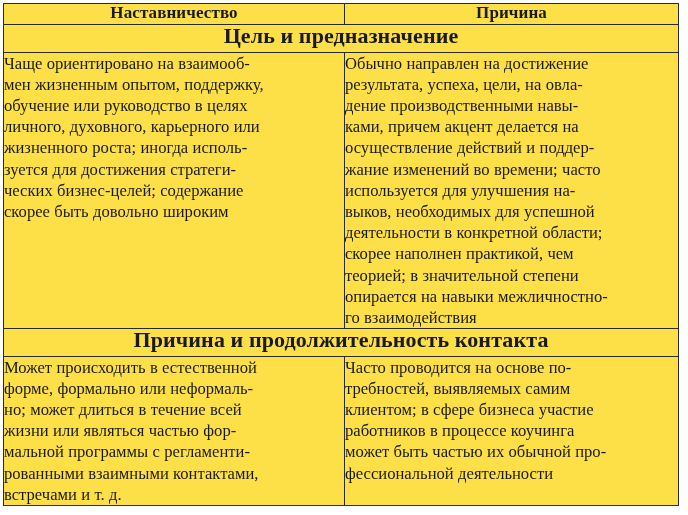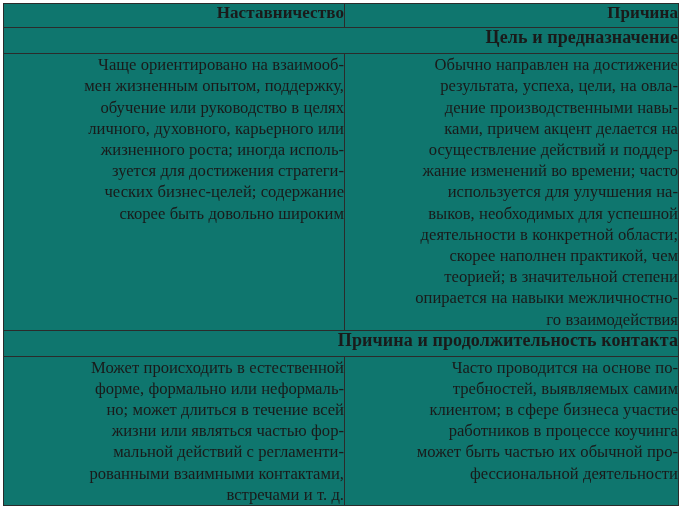--- a/index.html
+++ b/index.html
@@ -27,38 +27,37 @@
     width: 675px;
     height: 503px;
     border-collapse: collapse;
     table-layout: fixed;
     background: #ffffff;
   }
   .comparison-table td {
     border: 1px solid #2b2b2b;
     vertical-align: top;
     padding: 0;
-    background: #0f766e;
-    text-align: right;
+    background: #fde047;
   }
   col.col-left  { width: 341px; }
   col.col-right { width: 334px; }
 
   .header-cell {
     text-align: center;
     font-weight: bold;
     font-size: 17px;
     line-height: 1.0;
     padding: 5px 4px 6px 4px;
     letter-spacing: 0.1px;
   }
   .section-cell {
     text-align: center;
     font-weight: bold;
-    font-size: 18px;
+    font-size: 22px;
     line-height: 1.0;
     padding: 4px 4px 5px 4px;
     letter-spacing: 0.1px;
   }
   .body-cell {
     font-size: 16.6px;
     line-height: 21.2px;
     padding: 3px 7px 6px 8px;
     text-align: left;
     word-spacing: 0.2px;
@@ -121,21 +120,21 @@
       <tr>
         <td class="section-cell" colspan="2">Причина и продолжительность контакта</td>
       </tr>
 
       <tr class="row-contact">
         <td class="body-cell">
           <span class="txt">Может происходить в естественной
 форме, формально или неформаль-
 но; может длиться в течение всей
 жизни или являться частью фор-
-мальной действий с регламенти-
+мальной программы с регламенти-
 рованными взаимными контактами,
 встречами и т. д.</span>
         </td>
         <td class="body-cell">
           <span class="txt">Часто проводится на основе по-
 требностей, выявляемых самим
 клиентом; в сфере бизнеса участие
 работников в процессе коучинга
 может быть частью их обычной про-
 фессиональной деятельности</span>

